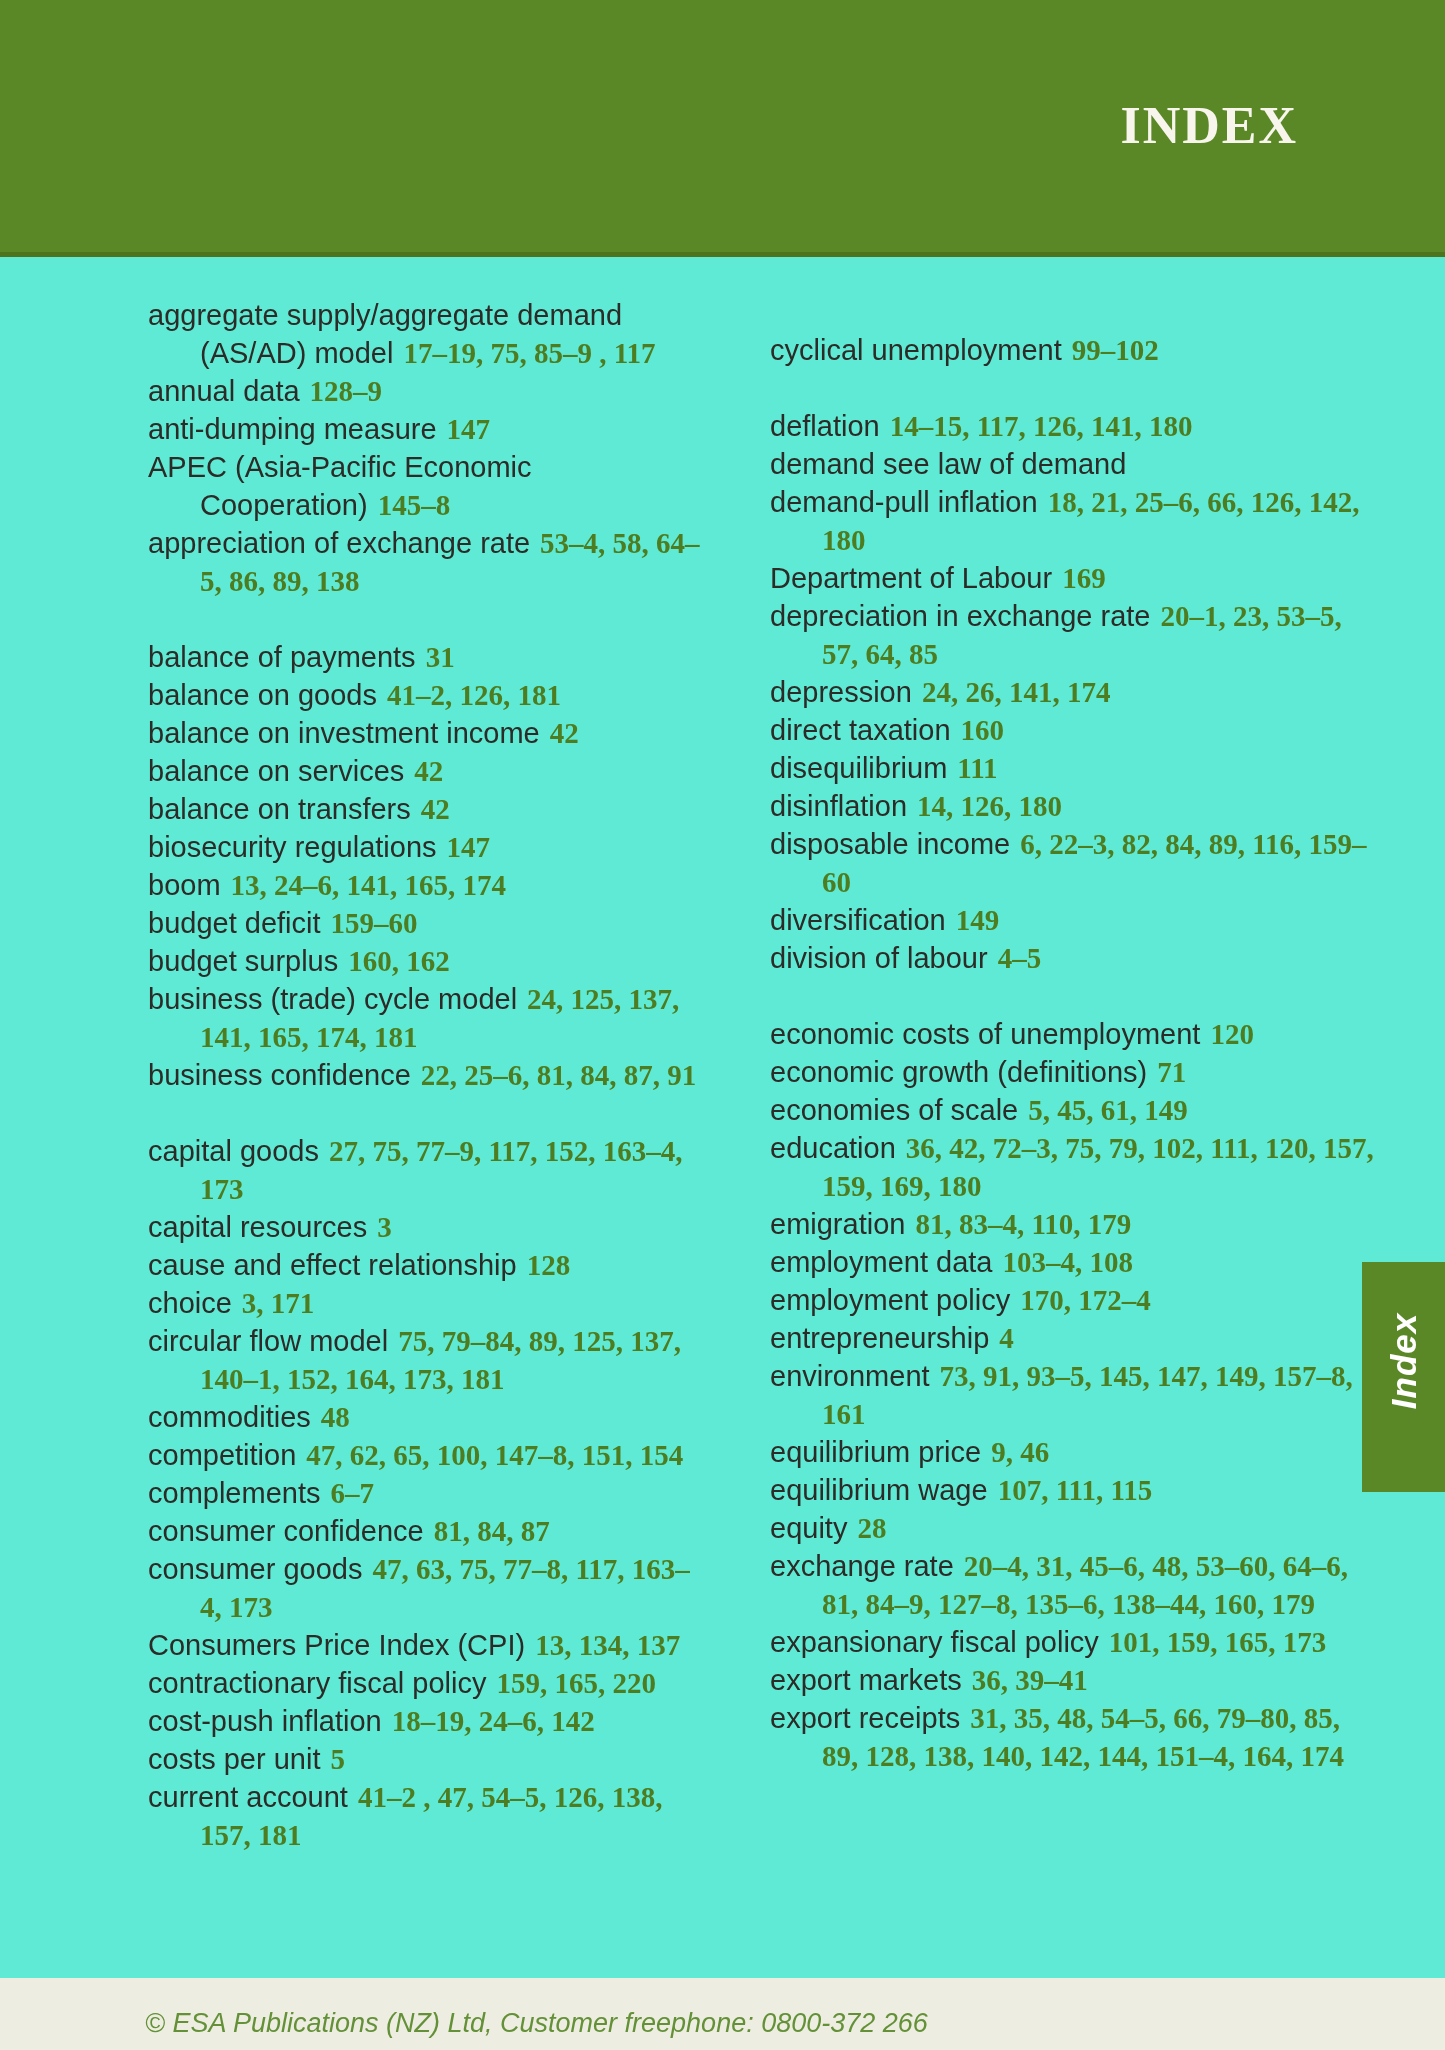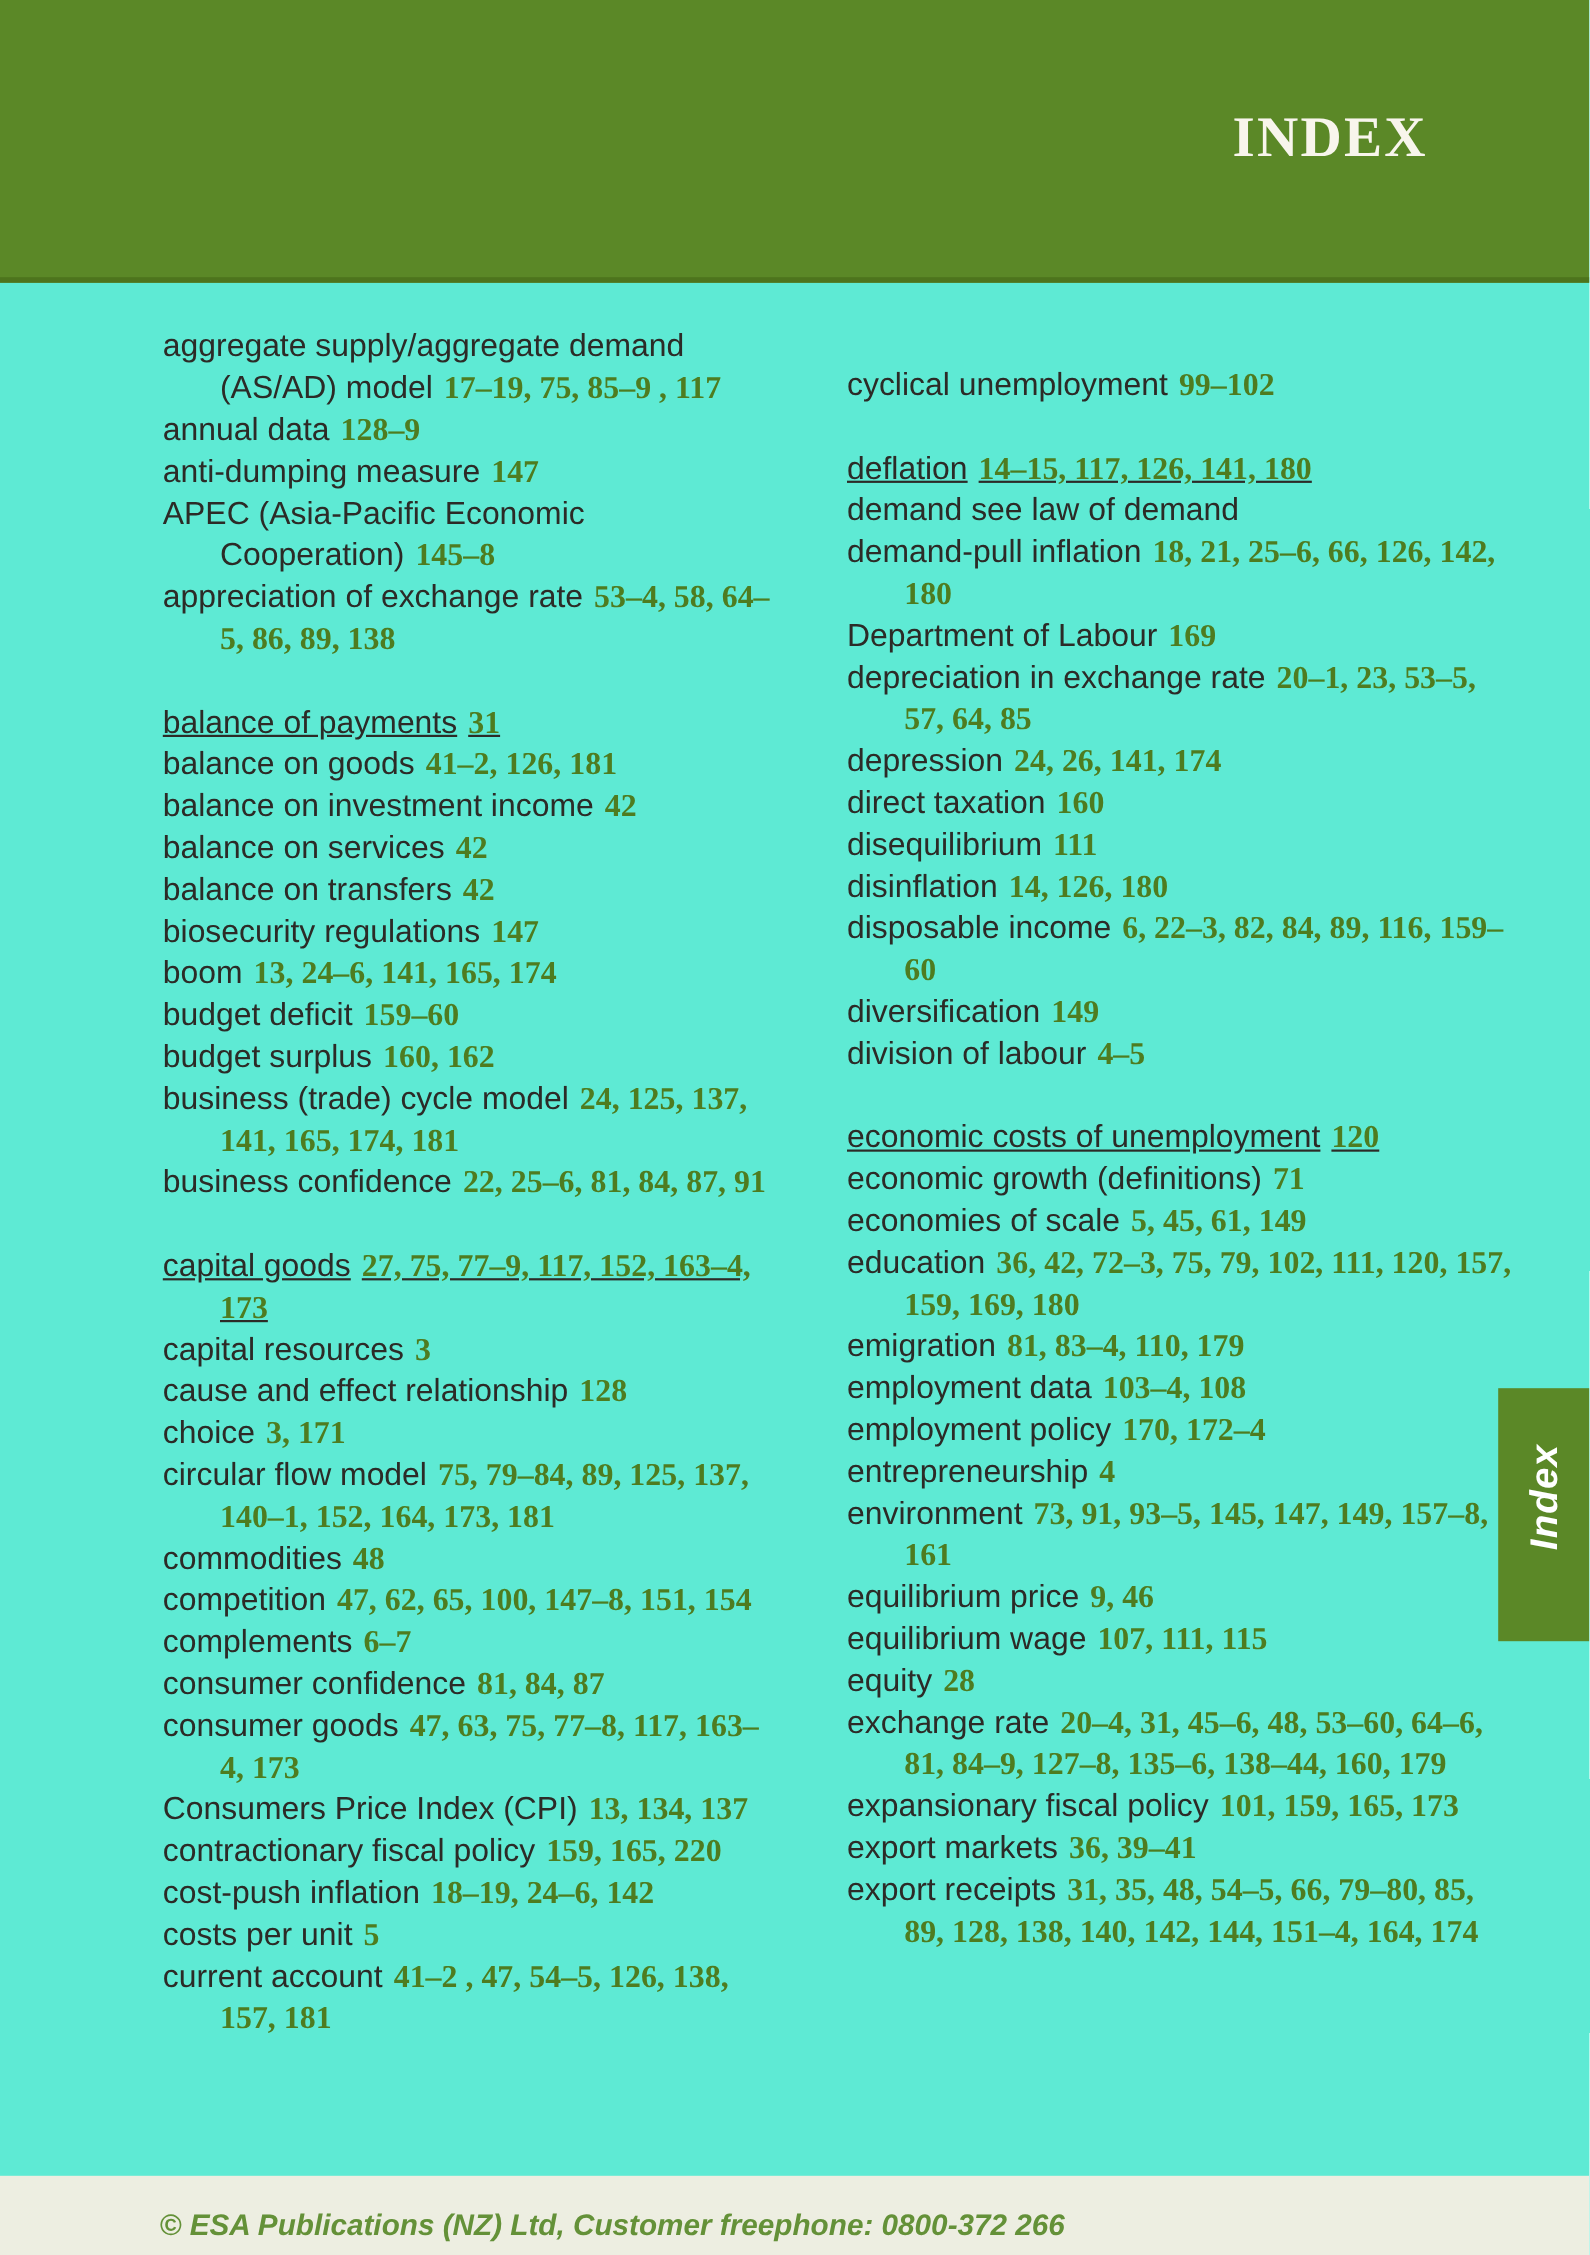--- a/index.html
+++ b/index.html
@@ -40,21 +40,21 @@
     font-size:29px;line-height:38px;
     color:var(--text-dark);
   }
   .col-1{left:148px;width:552px;}
   .col-2{left:770px;width:610px;margin-top:35px;}
   .entry{
     margin:0;
     padding-left:52px;
     text-indent:-52px;
   }
-  .entry.gap{margin-top:38px;text-decoration:underline;}
+  .entry.gap{margin-top:38px;}
   .term{color:var(--text-dark);}
   .see-label{}
   .pages{
     font-family:"Liberation Serif", serif;
     font-weight:bold;
     color:var(--number-green);
     margin-left:10px;
   }
   .tab{
     position:absolute;
@@ -70,21 +70,20 @@
     font-style:italic;
     font-size:35px;
     color:#ffffff;
     letter-spacing:1px;
     white-space:nowrap;
   }
   .footer-band{
     position:absolute;left:0;top:1978px;
     width:1445px;height:72px;
     background:var(--footer-bg);
-    font-weight:bold;
   }
   .footer-text{
     position:absolute;
     left:145px;top:30px;
     font-style:italic;
     font-size:27px;
     color:var(--footer-text);
     white-space:nowrap;
   }
 </style>

